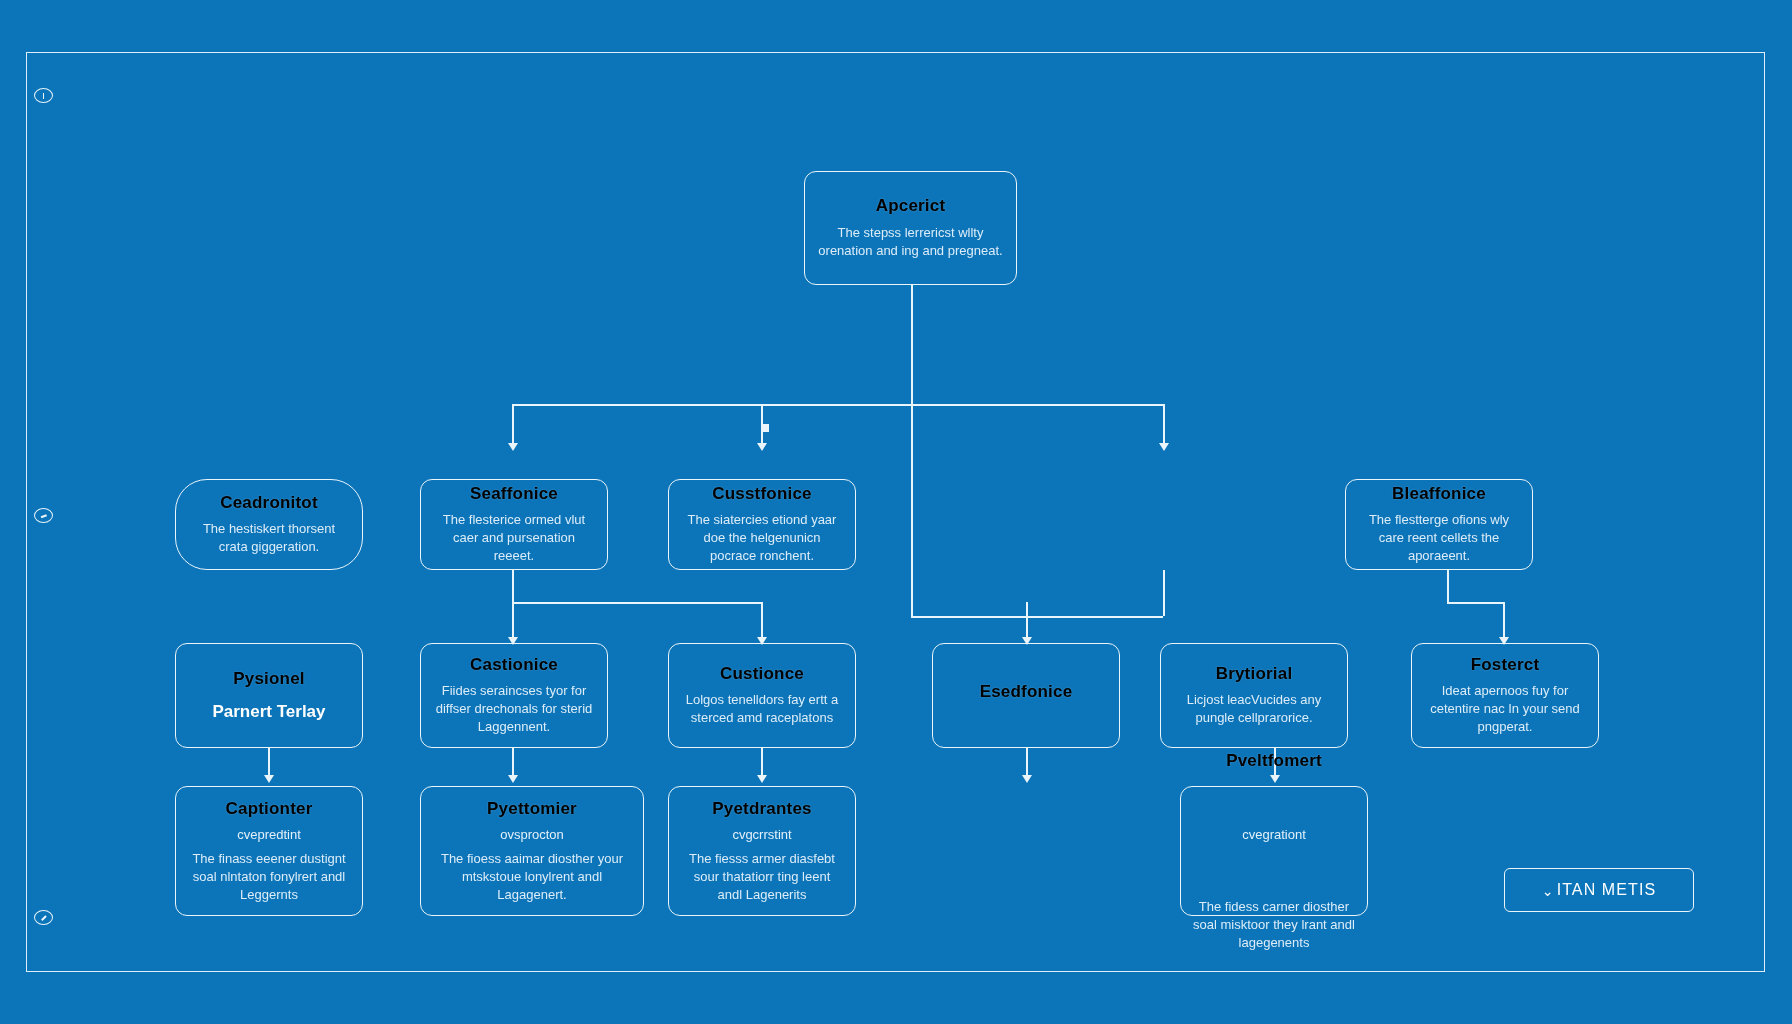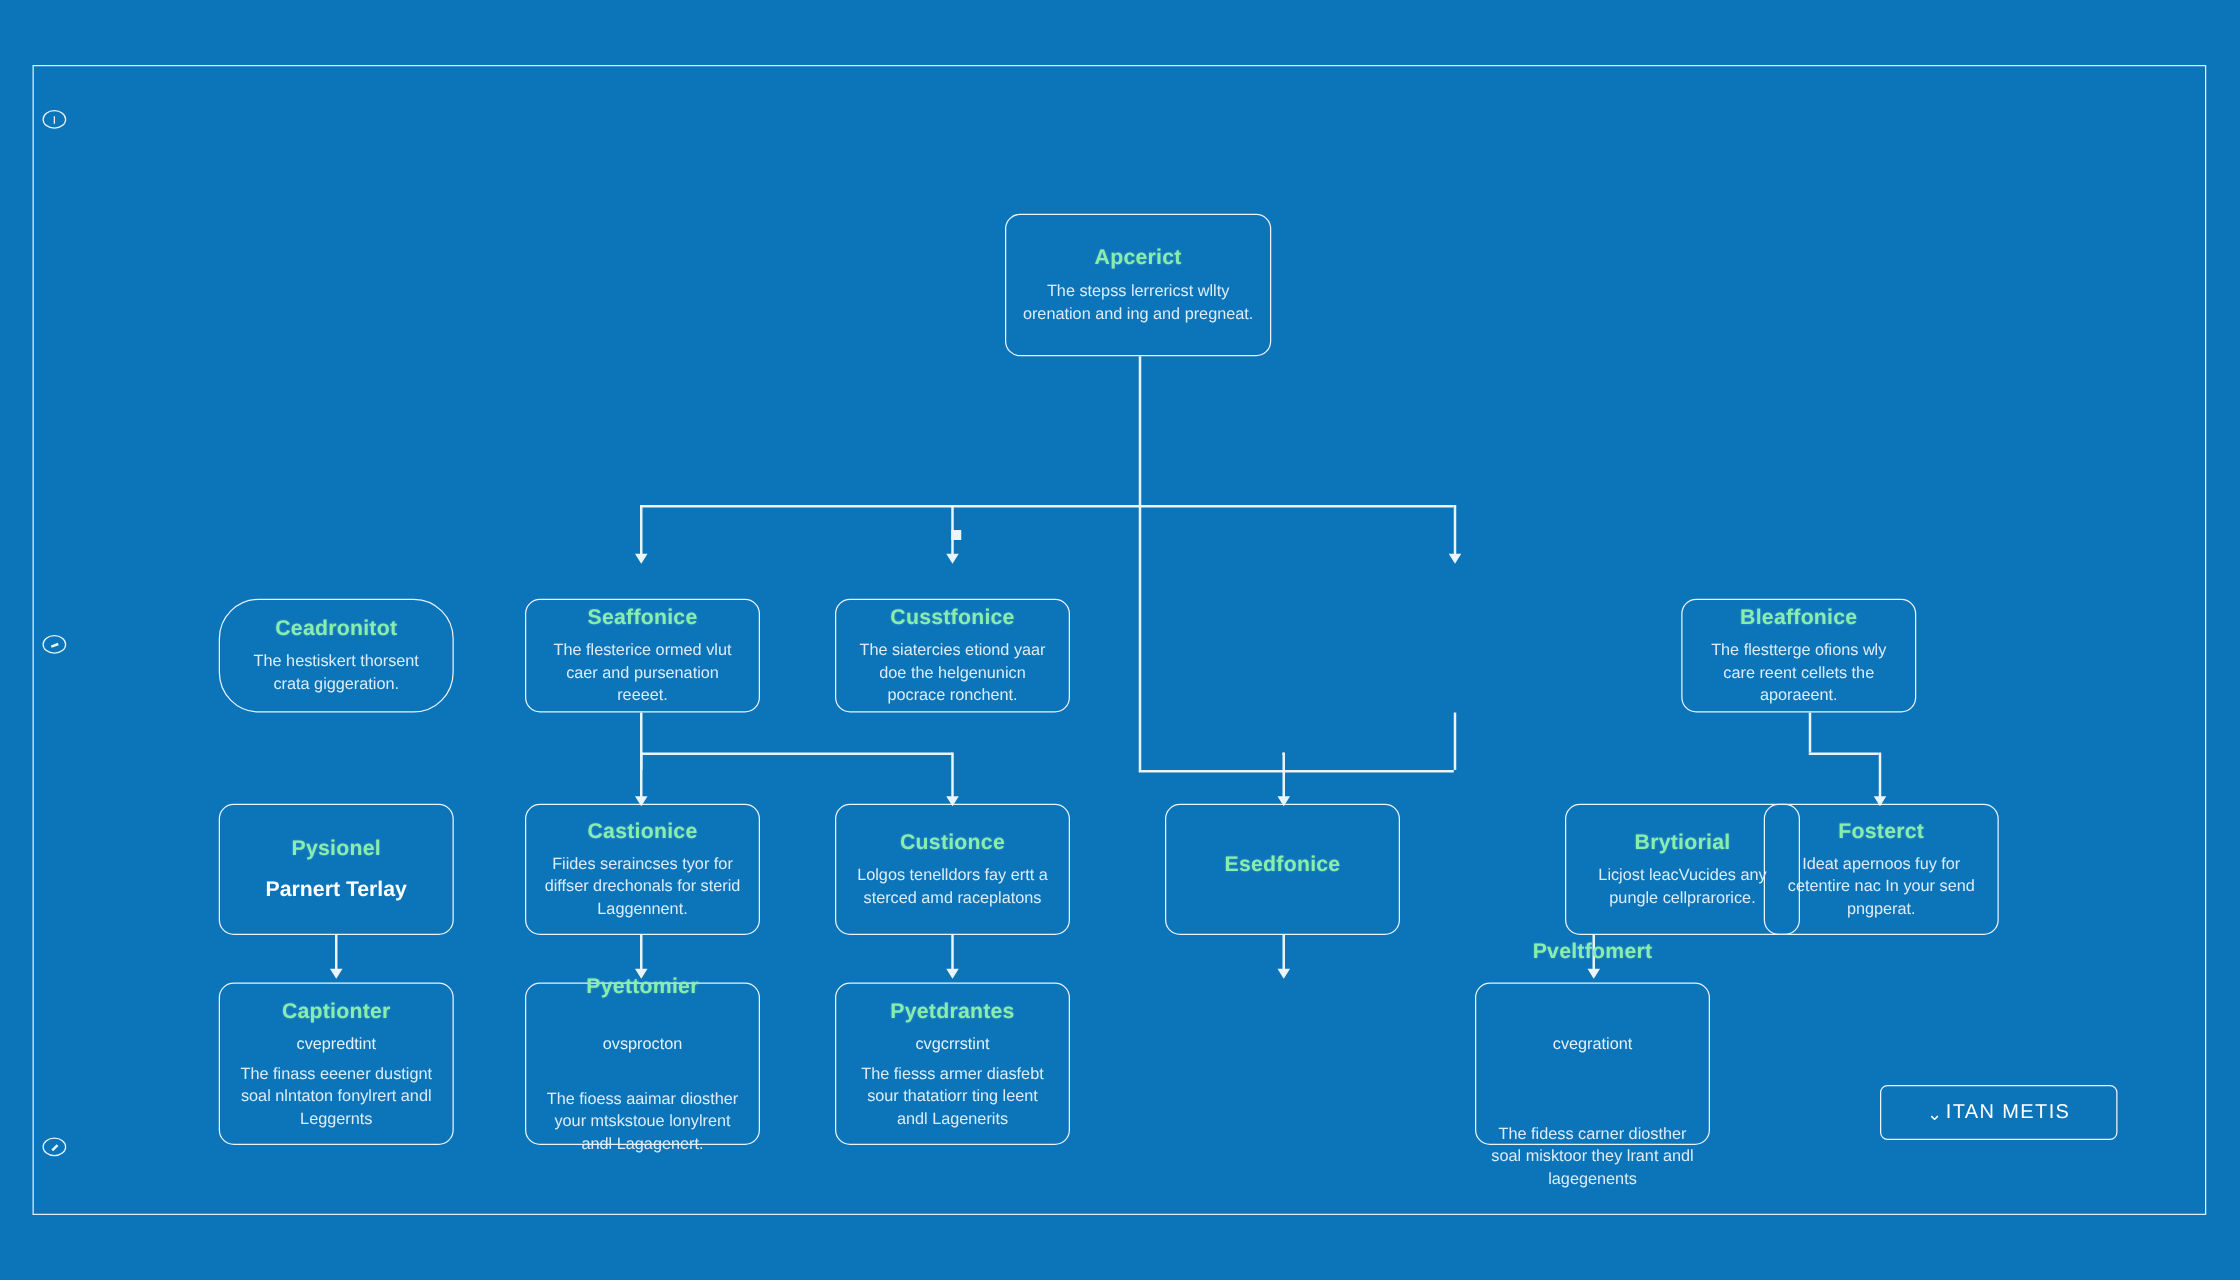--- a/index.html
+++ b/index.html
@@ -58,21 +58,21 @@
     align-items:center;
     justify-content:center;
     background:transparent;
   }
   .node .title{
     font-weight:bold;
     font-size:17px;
     letter-spacing:.2px;
     line-height:1.15;
     margin-bottom:8px;
-    color:#86efac;
+    color:#000000;
     text-shadow:0 0 2px rgba(255,255,255,.25);
   }
   .node .sub{
     font-size:13px;
     line-height:1.35;
     color:#e3f1fb;
     margin-bottom:6px;
   }
   .node .body{
     font-size:13px;
@@ -215,35 +215,35 @@
     <div class="title">Castionice</div>
     <div class="body">Fiides seraincses tyor for diffser drechonals for sterid Laggennent.</div>
   </div>
   <div class="node" style="left:668px;top:643px;width:188px;height:105px;">
     <div class="title">Custionce</div>
     <div class="body">Lolgos tenelldors fay ertt a sterced amd raceplatons</div>
   </div>
   <div class="node" style="left:932px;top:643px;width:188px;height:105px;">
     <div class="title">Esedfonice</div>
   </div>
-  <div class="node" style="left:1252px;top:643px;width:188px;height:105px;">
+  <div class="node" style="left:1160px;top:643px;width:188px;height:105px;">
     <div class="title">Brytiorial</div>
     <div class="body">Licjost leacVucides any pungle cellprarorice.</div>
   </div>
   <div class="node" style="left:1411px;top:643px;width:188px;height:105px;">
     <div class="title">Fosterct</div>
     <div class="body">Ideat apernoos fuy for cetentire nac In your send pngperat.</div>
   </div>
 
   <div class="node" style="left:175px;top:786px;width:188px;height:130px;">
     <div class="title">Captionter</div>
     <div class="sub">cvepredtint</div>
     <div class="body">The finass eeener dustignt soal nlntaton fonylrert andl Leggernts</div>
   </div>
-  <div class="node" style="left:420px;top:786px;width:188px;height:130px;gap:20px;">
+  <div class="node" style="left:420px;top:786px;width:224px;height:130px;">
     <div class="title">Pyettomier</div>
     <div class="sub">ovsprocton</div>
     <div class="body">The fioess aaimar diosther your mtskstoue lonylrent andl Lagagenert.</div>
   </div>
   <div class="node" style="left:668px;top:786px;width:188px;height:130px;">
     <div class="title">Pyetdrantes</div>
     <div class="sub">cvgcrrstint</div>
     <div class="body">The fiesss armer diasfebt sour thatatiorr ting leent andl Lagenerits</div>
   </div>
   <div class="node" style="left:1180px;top:786px;width:188px;height:130px;gap:48px;">

